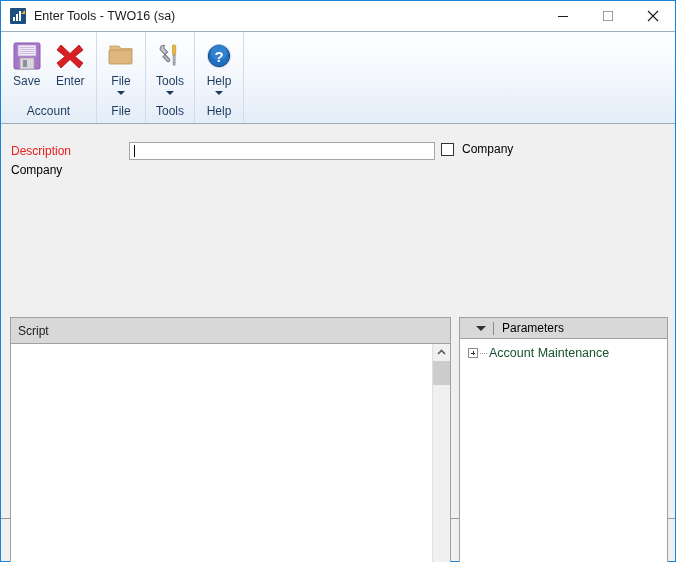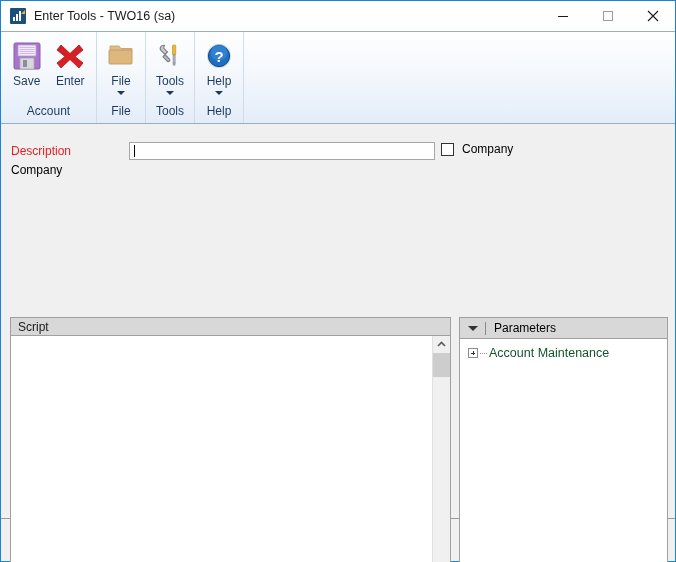--- a/index.html
+++ b/index.html
@@ -222,21 +222,21 @@
     top: 193px;
     width: 441px;
     height: 314px;
     box-sizing: border-box;
     border: 1px solid #a0a0a0;
     background: #ffffff;
     display: flex;
     flex-direction: column;
   }
   .script-header {
-    height: 18px;
+    height: 26px;
     flex: none;
     background: #d8d8d8;
     border-bottom: 1px solid #a0a0a0;
     display: flex;
     align-items: center;
     padding-left: 7px;
     font-size: 12px;
     color: #1a1a1a;
     box-sizing: border-box;
   }
@@ -289,21 +289,21 @@
     flex-direction: column;
   }
   .params-header {
     height: 21px;
     flex: none;
     background: #d8d8d8;
     border-bottom: 1px solid #a0a0a0;
     display: flex;
     align-items: center;
     box-sizing: border-box;
-    padding-left: 8px;
+    padding-left: 16px;
     font-size: 12px;
   }
   .params-header .tri {
     width: 0; height: 0;
     border-left: 5px solid transparent;
     border-right: 5px solid transparent;
     border-top: 5px solid #333333;
     margin-right: 7px;
   }
   .params-header .divider {

